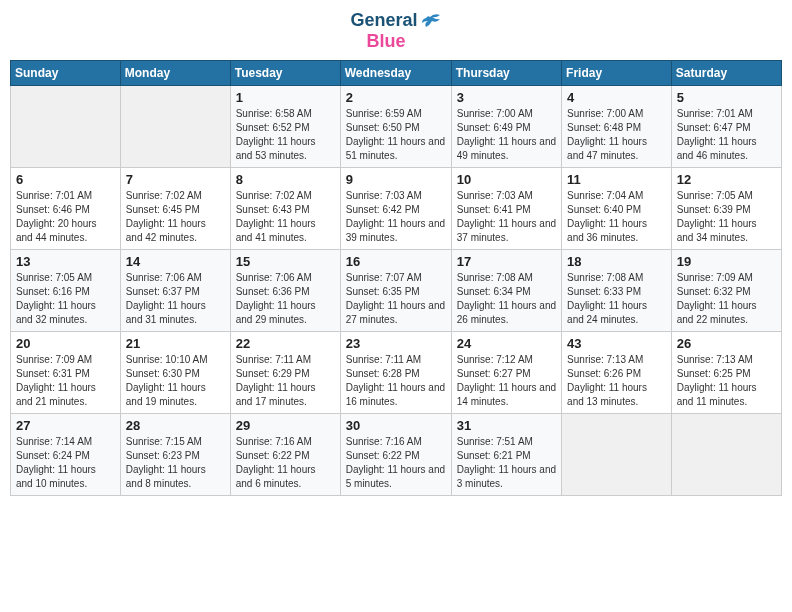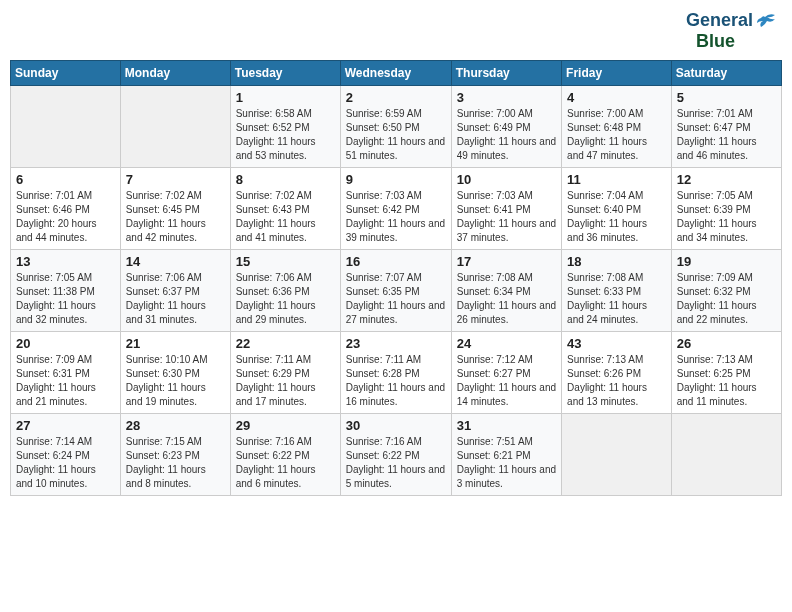--- a/index.html
+++ b/index.html
@@ -5,21 +5,21 @@
     * { box-sizing: border-box; margin: 0; padding: 0; }
     body {
       font-family: Arial, sans-serif;
       background: #fff;
       width: 792px;
       min-height: 612px;
       padding: 10px;
     }
     .header {
       display: flex;
-      justify-content: flex-end;
+      justify-content: center;
       align-items: flex-start;
       margin-bottom: 8px;
       padding: 0 5px;
     }
     .logo-container {
       display: flex;
       flex-direction: column;
     }
     .title-block { text-align: right; }
     .title-block h1 {
@@ -76,21 +76,21 @@
 <body>
 
 <div class="header">
   <div class="logo-container">
     <div style="display:flex;align-items:center;gap:2px;">
       <span style="font-size:18px;font-weight:bold;color:#1a5276;">General</span>
       <svg width="22" height="16" viewBox="0 0 22 16">
         <path d="M10 4 Q14 0 20 2 Q16 5 12 4 Q16 7 20 6 Q17 10 12 8 Q10 12 6 14 Q4 10 8 8 Q4 8 2 10 Q2 6 6 5 Q8 2 10 4Z" fill="#2e86c1"></path>
       </svg>
     </div>
-    <div style="font-size:18px;font-weight:bold;color:#14532d;margin-left:10px;">Blue</div>
+    <div style="font-size:18px;font-weight:bold;color:#ec4899;margin-left:16px;">Blue</div>
   </div>
   <div class="title-block">
     <h1></h1>
     <h2></h2>
   </div>
 </div>
 
 <table class="calendar">
   <thead>
     <tr>
@@ -179,21 +179,21 @@
           <span class="day-number">12</span>
           <div class="day-info">Sunrise: 7:05 AM</div>
           <div class="day-info">Sunset: 6:39 PM</div>
           <div class="day-info">Daylight: 11 hours and 34 minutes.</div>
         </td>
       </tr>
       <tr>
         <td>
           <span class="day-number">13</span>
           <div class="day-info">Sunrise: 7:05 AM</div>
-          <div class="day-info">Sunset: 11:38 PM</div>
+          <div class="day-info">Sunset: 6:16 PM</div>
           <div class="day-info">Daylight: 11 hours and 32 minutes.</div>
         </td>
         <td>
           <span class="day-number">14</span>
           <div class="day-info">Sunrise: 7:06 AM</div>
           <div class="day-info">Sunset: 6:37 PM</div>
           <div class="day-info">Daylight: 11 hours and 31 minutes.</div>
         </td>
         <td>
           <span class="day-number">15</span>

